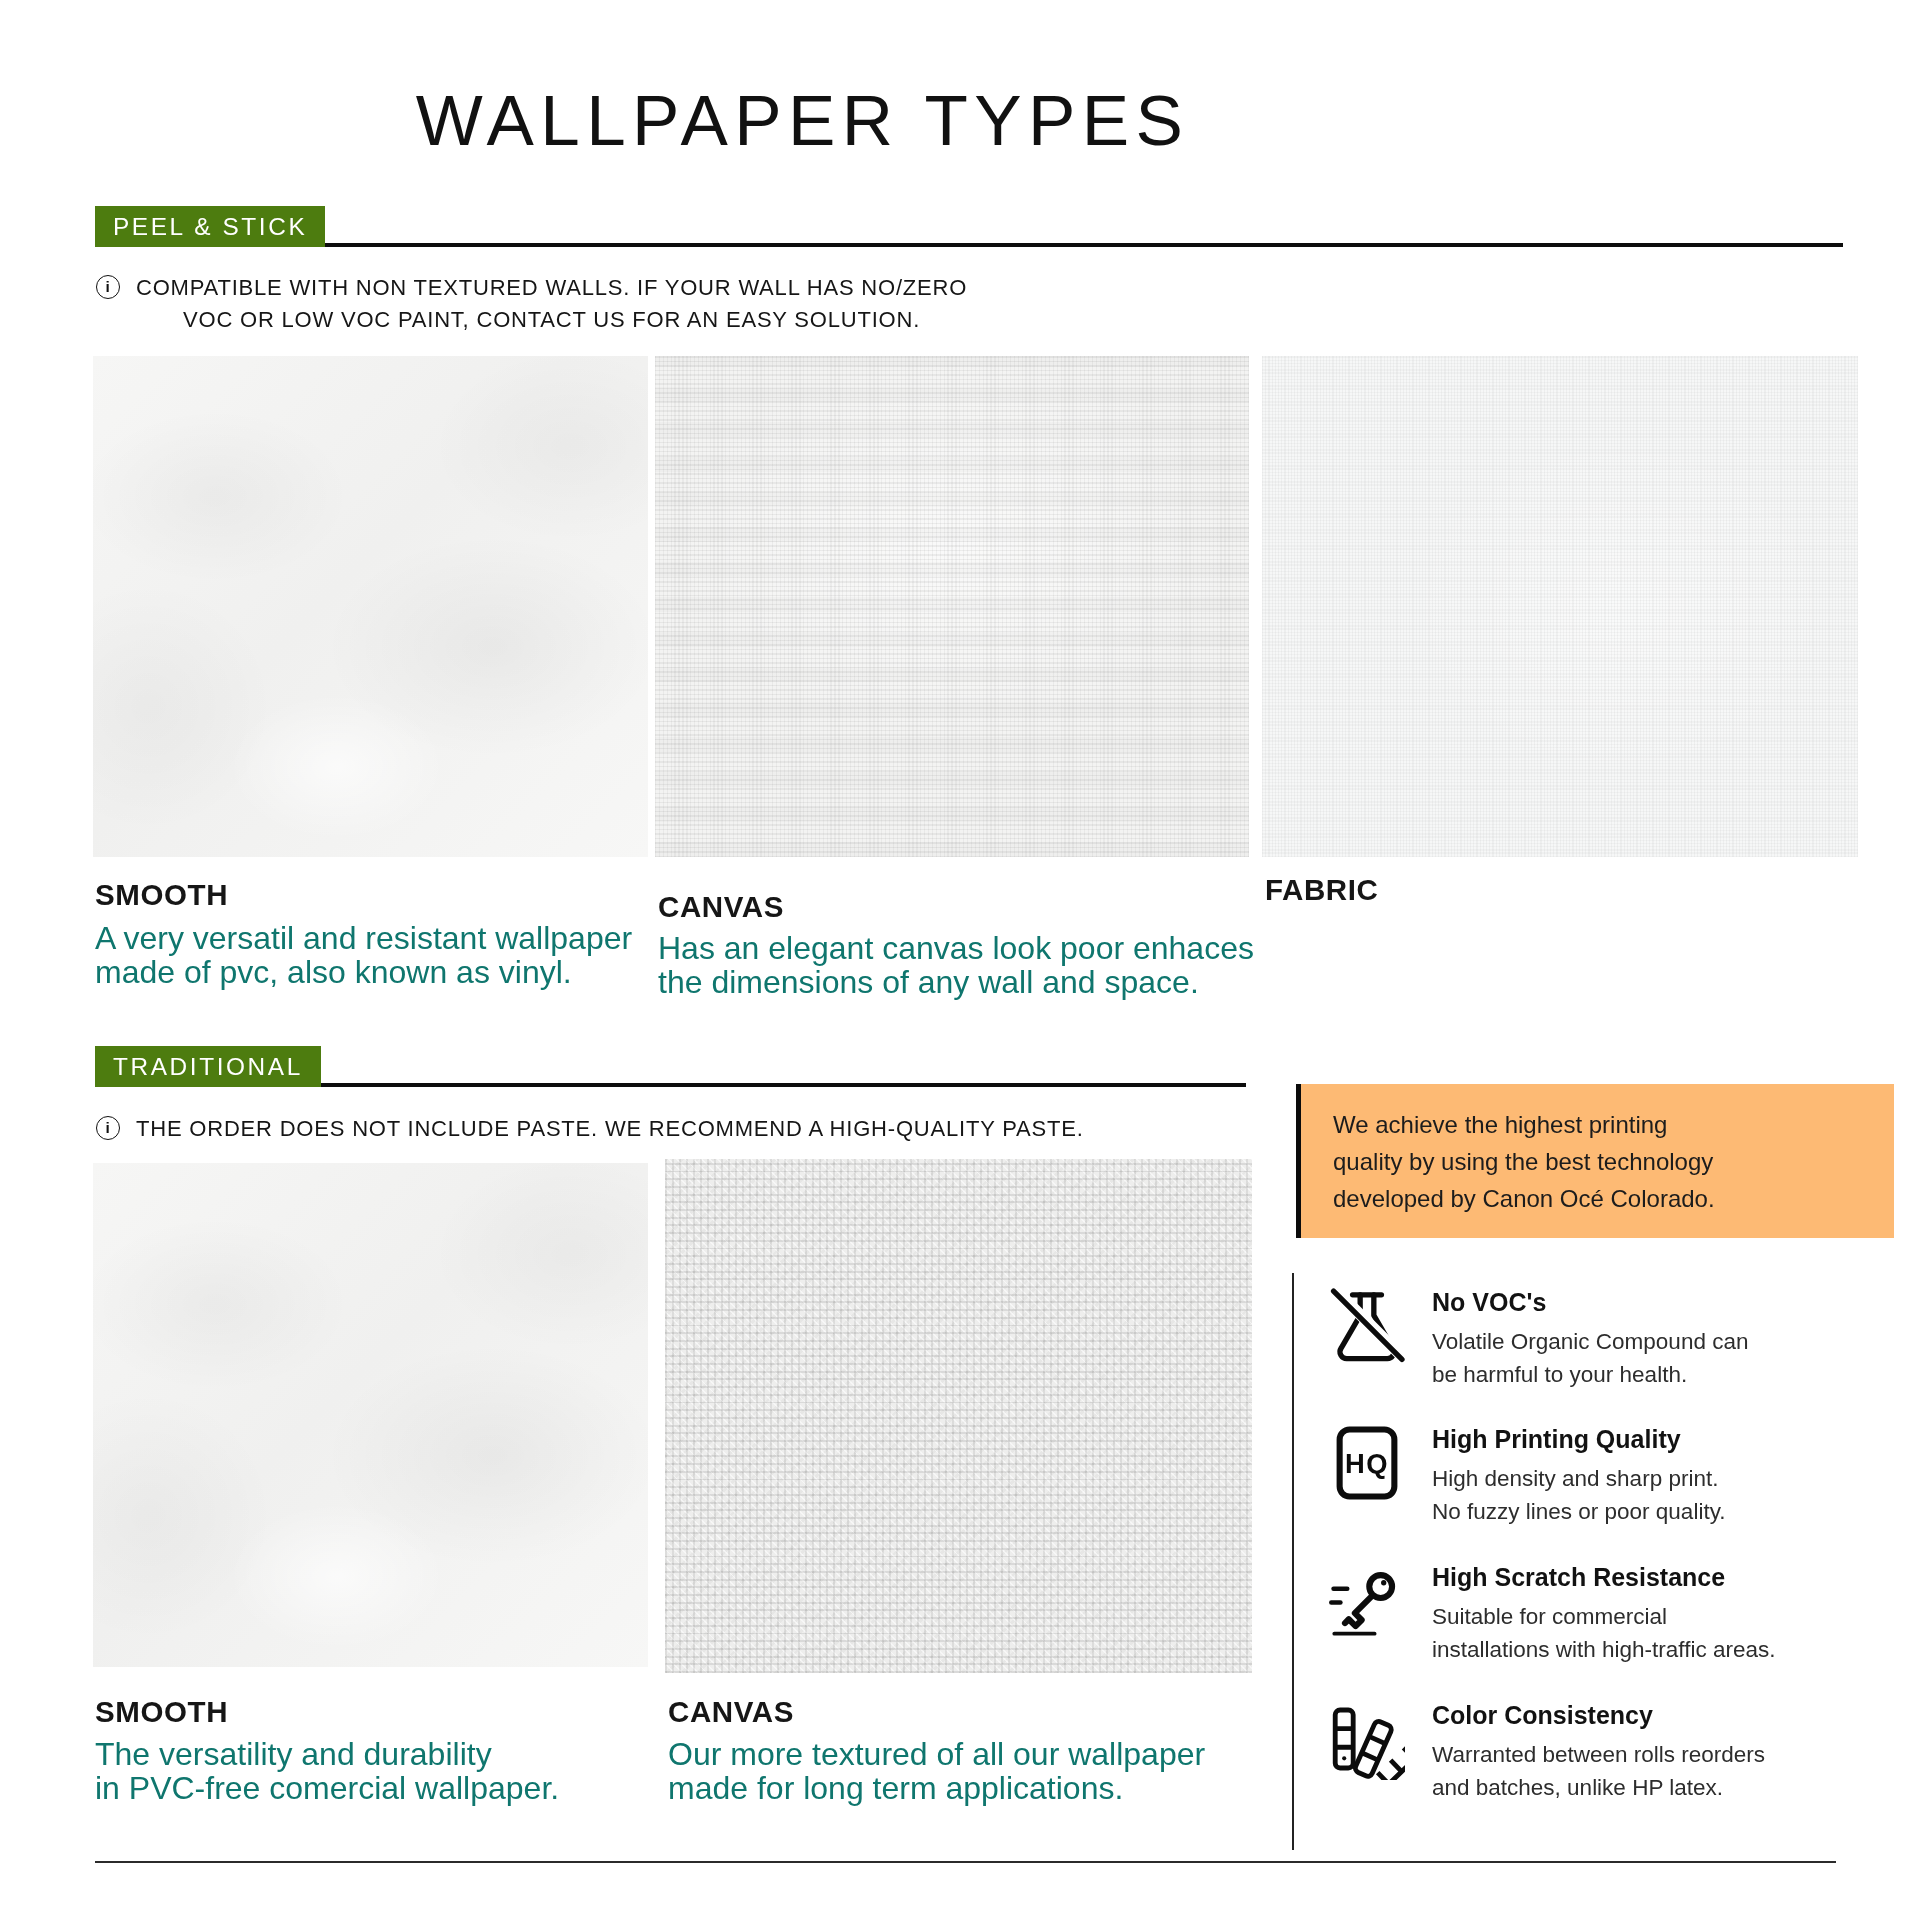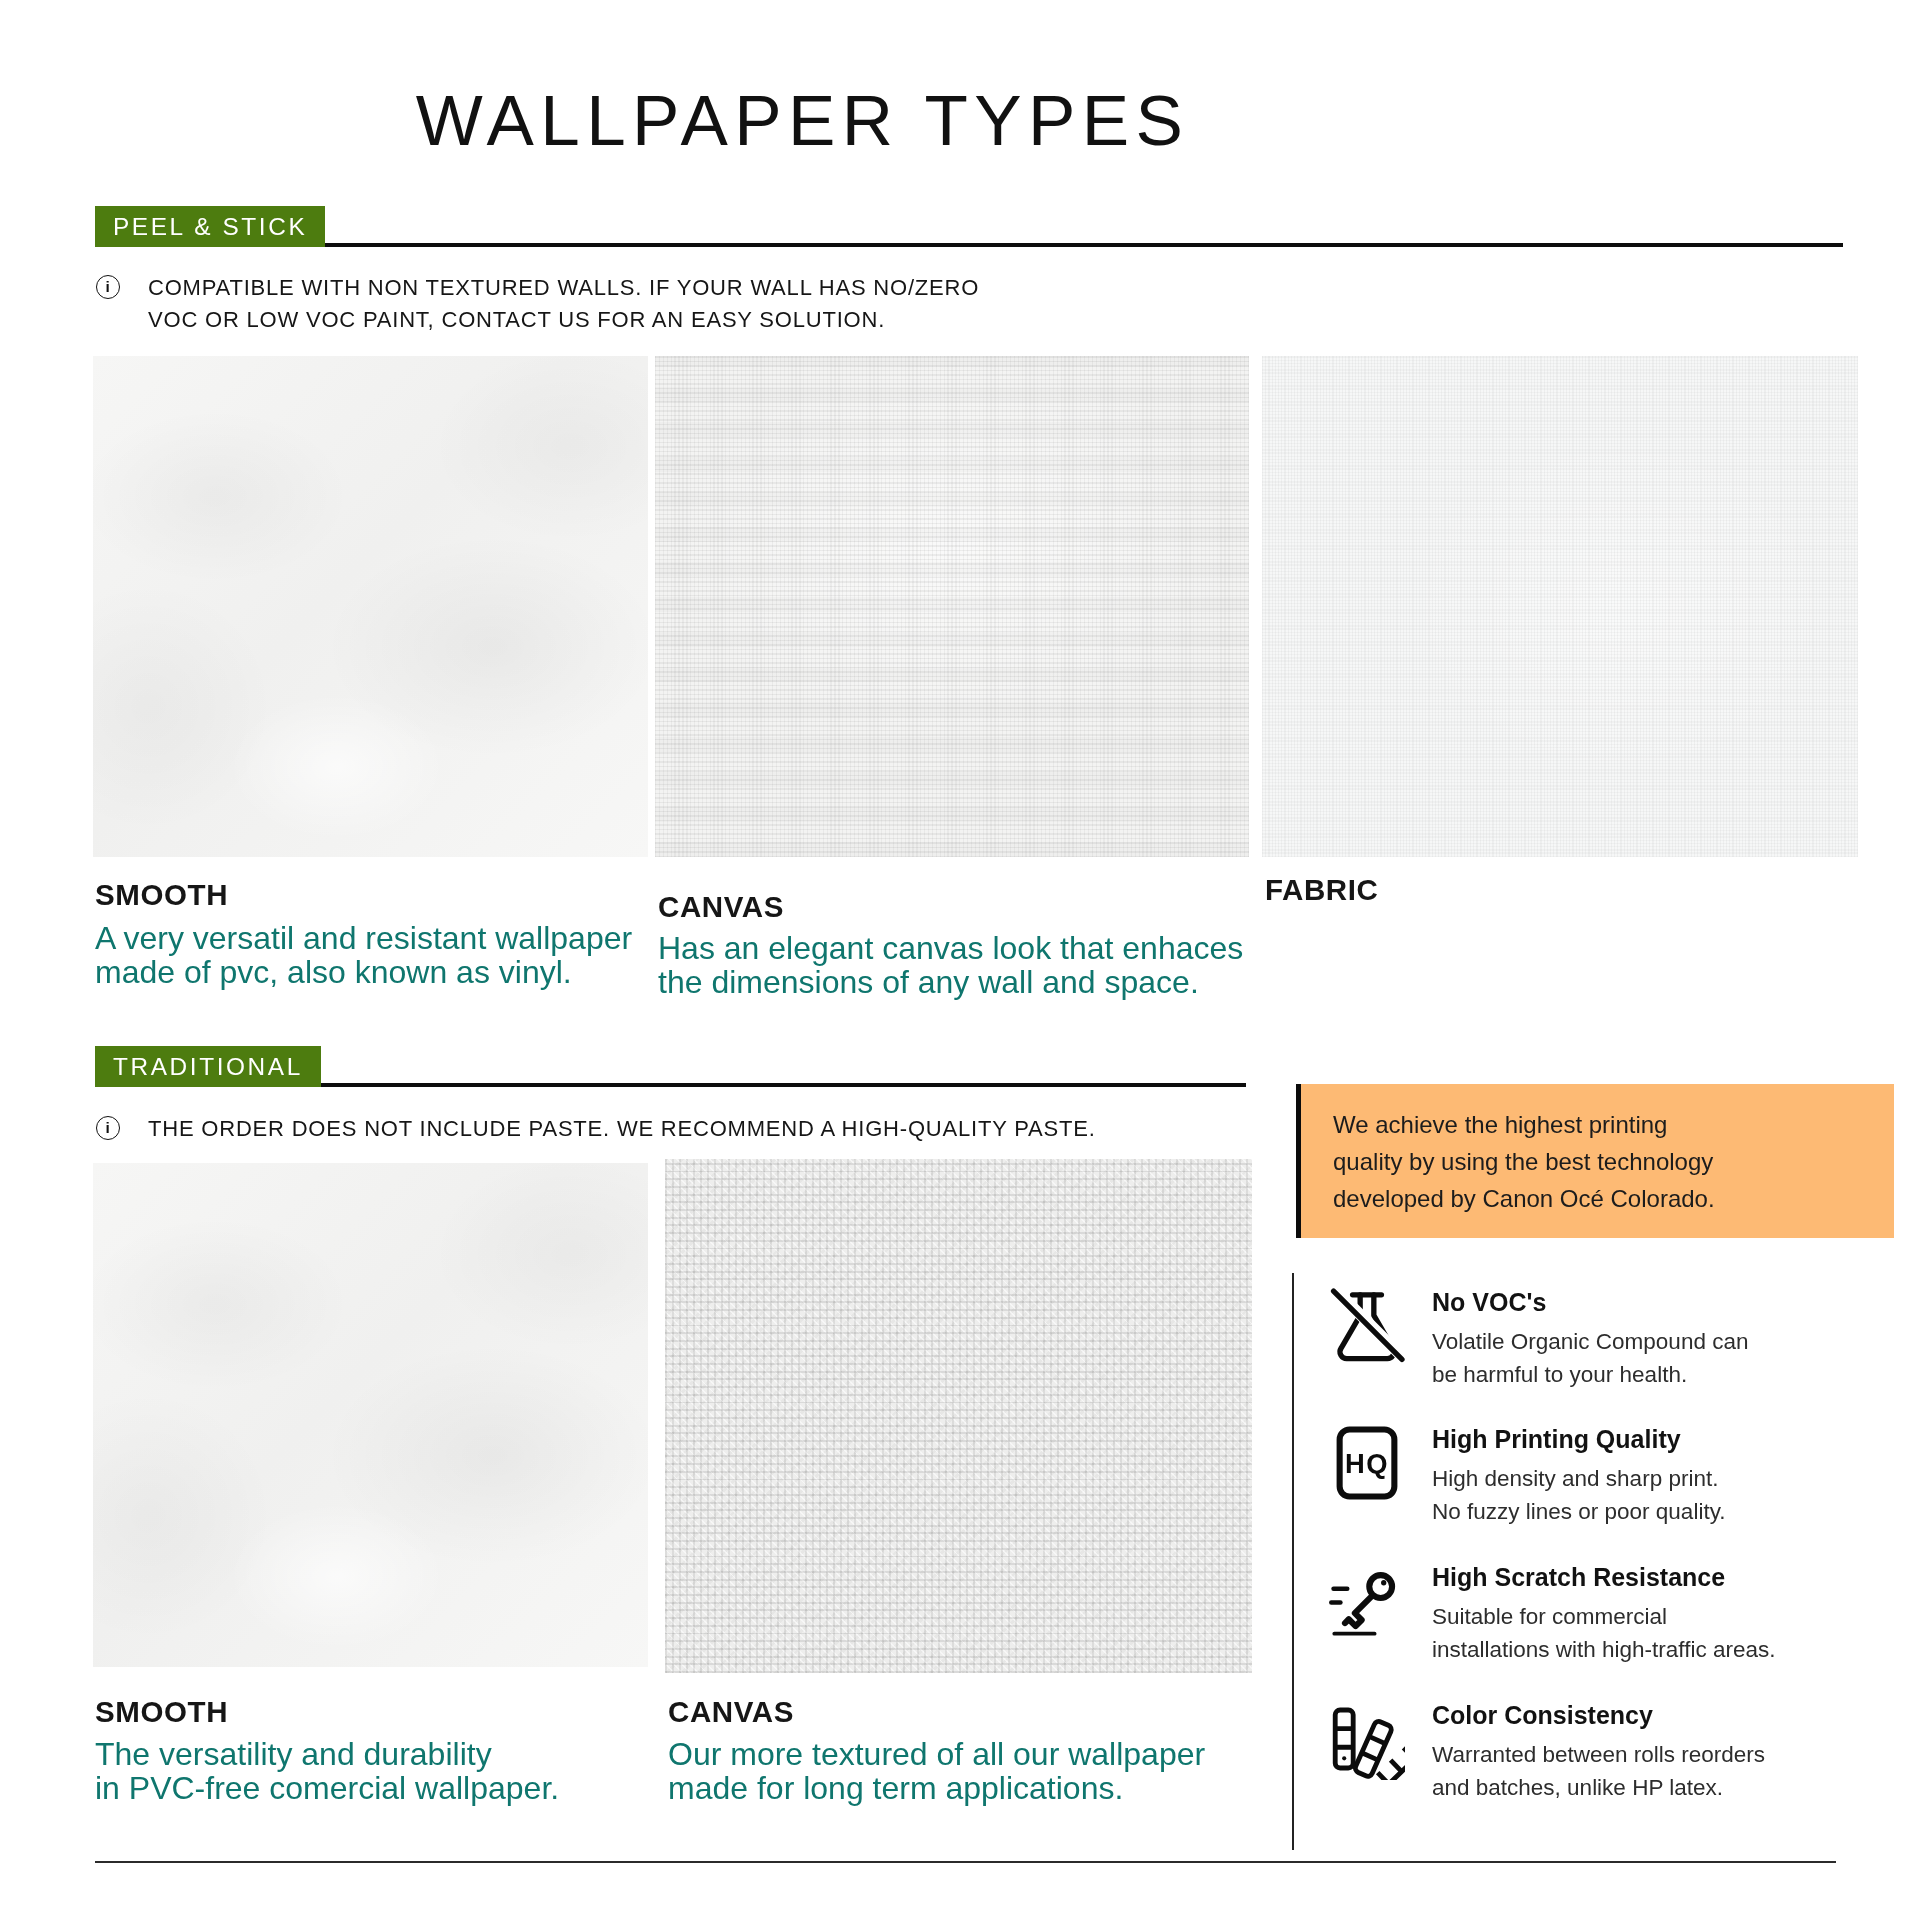--- a/index.html
+++ b/index.html
@@ -22,21 +22,21 @@
     padding:0 18px; white-space:nowrap; z-index:2;
   }
   .label-peel { left:95px; top:206px; }
   .label-traditional { left:95px; top:1046px; }
   .rule { position:absolute; background:#0d0d0d; height:3.9px; z-index:1; }
   .rule-peel { left:95px; top:243px; width:1748px; }
   .rule-traditional { left:95px; top:1083px; width:1151px; }
   .rule-bottom { left:95px; top:1861px; width:1741px; height:1.9px; background:#2b2b2b; }
 
   
-  .note { position:absolute; display:flex; gap:28px; font-size:22px; letter-spacing:0.8px; color:#161616; }
+  .note { position:absolute; display:flex; gap:16px; font-size:22px; letter-spacing:0.8px; color:#161616;text-align:center; }
   .note-peel { left:96px; top:272px; }
   .note-trad { left:96px; top:1113px; }
   .info-badge {
     flex:0 0 auto; width:22px; height:22px; border:1.9px solid #111; border-radius:50%;
     display:flex; align-items:center; justify-content:center; margin-top:2.6px;
     font-size:15.4px; font-weight:600; color:#111;
   }
   .info-badge::after { content:"i"; }
   .note-line { line-height:32px; white-space:nowrap; }
 
@@ -129,21 +129,21 @@
   <div class="swatch tex-fabric sw-peel-3"></div>
 
   <div class="t-name" style="left:95px; top:878px;">SMOOTH</div>
   <div class="t-desc" style="left:95px; top:921px;">
     <div>A very versatil and resistant wallpaper</div>
     <div>made of pvc, also known as vinyl.</div>
   </div>
 
   <div class="t-name" style="left:658px; top:890px;">CANVAS</div>
   <div class="t-desc" style="left:658px; top:931px;">
-    <div>Has an elegant canvas look that enhaces</div>
+    <div>Has an elegant canvas look poor enhaces</div>
     <div>the dimensions of any wall and space.</div>
   </div>
 
   <div class="t-name" style="left:1265px; top:873px;">FABRIC</div>
 
   <div class="section-label label-traditional">TRADITIONAL</div>
   <div class="rule rule-traditional"></div>
 
   <div class="note note-trad">
     <span class="info-badge"></span>

